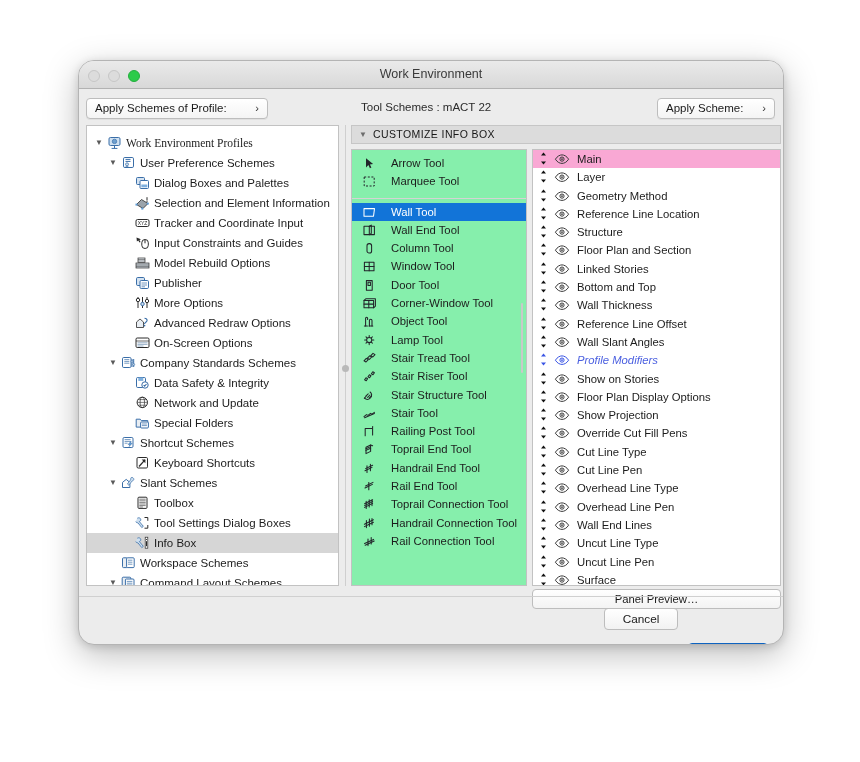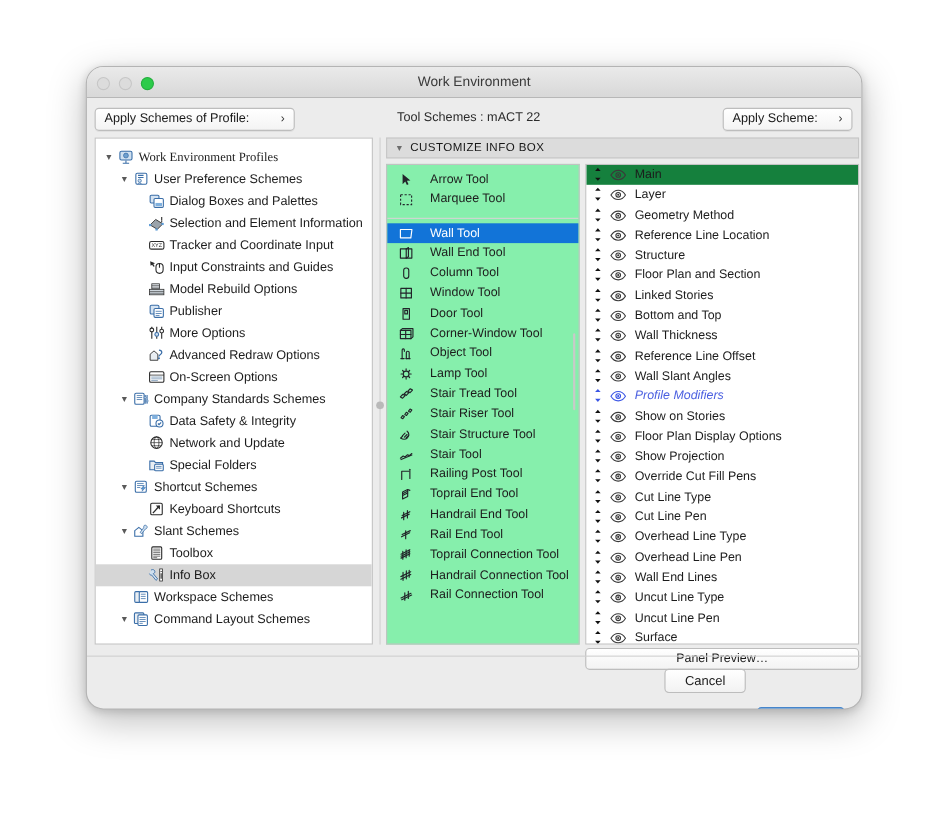--- a/index.html
+++ b/index.html
@@ -201,21 +201,21 @@
     overflow: hidden;
   }
   .field-row {
     position: relative;
     height: 18.3px;
     line-height: 18.3px;
     font-size: 11.3px;
     color: #1c1c1c;
     white-space: nowrap;
   }
-  .field-row.selected { background: #15803d; }
+  .field-row.selected { background: #f9a8d4; }
   .field-row.accent .fname { color: #4a5fe0; font-style: italic; }
   .field-row .drag {
     position: absolute; left: 6px; top: 0;
     width: 10px; text-align: center;
     font-size: 10px; color: #1a1a1a;
     font-weight: bold;
   }
   .field-row.accent .drag { color: #3a55e5; }
   .field-row .eye {
     position: absolute; left: 21px; top: 3px;
@@ -504,20 +504,31 @@
           <div class="tree-row lv2">
             <span class="disc"></span>
             <span class="tico">
               <svg width="15" height="14" viewBox="0 0 15 14">
                 <rect x="3" y="1.2" width="9" height="11.2" rx="1" fill="#fff" stroke="#2b2b2b"></rect>
                 <path d="M4.3 3.2h6.4M4.3 4.8h6.4M4.3 6.4h6.4M4.3 8h6.4M4.3 9.6h6.4M4.3 11h3.6" stroke="#2b2b2b" stroke-width=".6"></path>
               </svg>
             </span>
             <span class="tlabel">Toolbox</span>
           </div>
+          <div class="tree-row lv2">
+            <span class="disc"></span>
+            <span class="tico">
+              <svg width="15" height="14" viewBox="0 0 15 14">
+                <path d="M2.3 2.2c1.6-1 3.5-.1 3.5 1.5 0 .9-.6 1.6-1.5 1.8l4 4.8-1.5 1.3-3.9-4.8c-1 .1-1.9-.4-2.1-1.3" fill="#cfe0f0" stroke="#3a6ea8" stroke-width=".8"></path>
+                <path d="M9.5 1.5h3.3v3.3" stroke="#2b2b2b" fill="none"></path>
+                <path d="M12.8 9v3.2H9.5" stroke="#2b2b2b" fill="none"></path>
+              </svg>
+            </span>
+            <span class="tlabel">Tool Settings Dialog Boxes</span>
+          </div>
           <div class="tree-row lv2 selected">
             <span class="disc"></span>
             <span class="tico">
               <svg width="15" height="14" viewBox="0 0 15 14">
                 <path d="M2.3 2.2c1.6-1 3.5-.1 3.5 1.5 0 .9-.6 1.6-1.5 1.8l4 4.8-1.5 1.3-3.9-4.8c-1 .1-1.9-.4-2.1-1.3" fill="#cfe0f0" stroke="#3a6ea8" stroke-width=".8"></path>
                 <rect x="10.2" y="1.2" width="2.6" height="11" fill="#fff" stroke="#2b2b2b" stroke-width=".7"></rect>
                 <path d="M11.5 3v.9M11.5 5.2v5" stroke="#2b2b2b"></path>
               </svg>
             </span>
             <span class="tlabel">Info Box</span>

